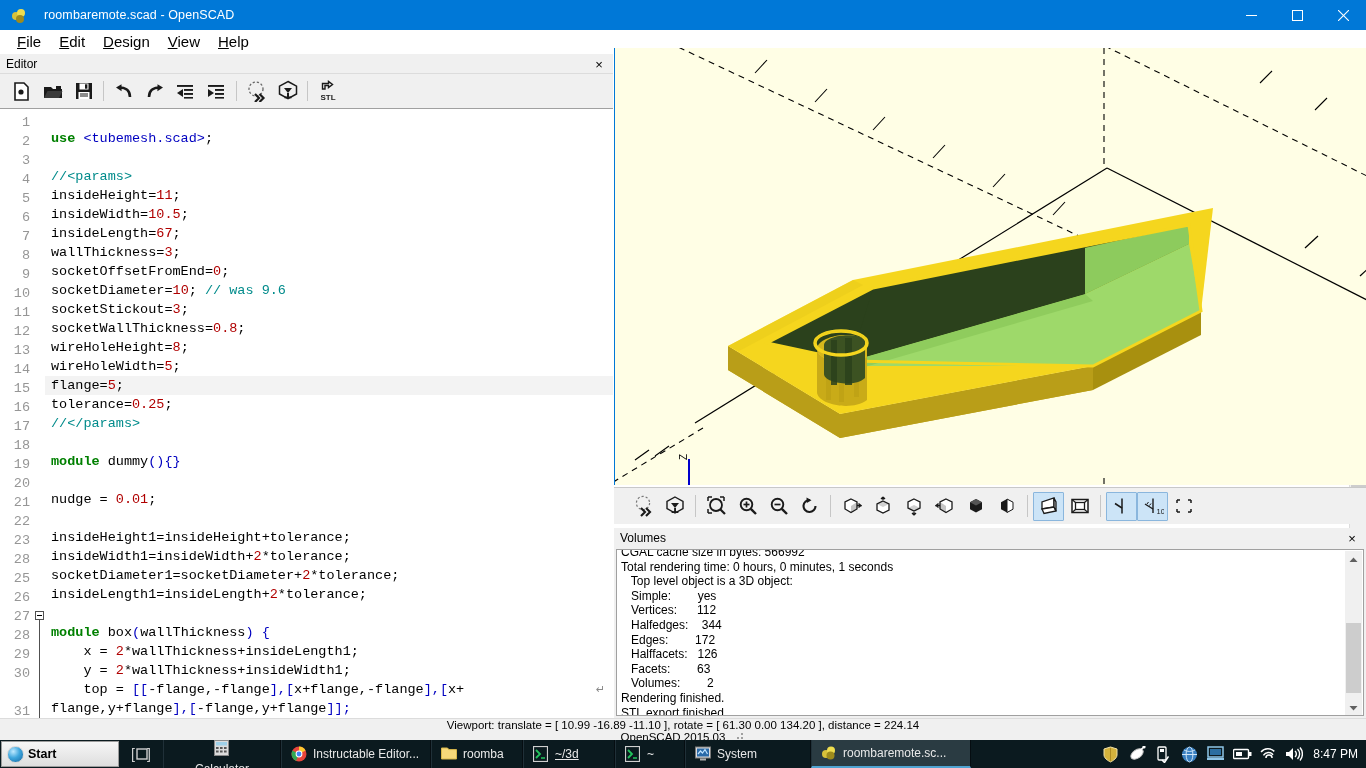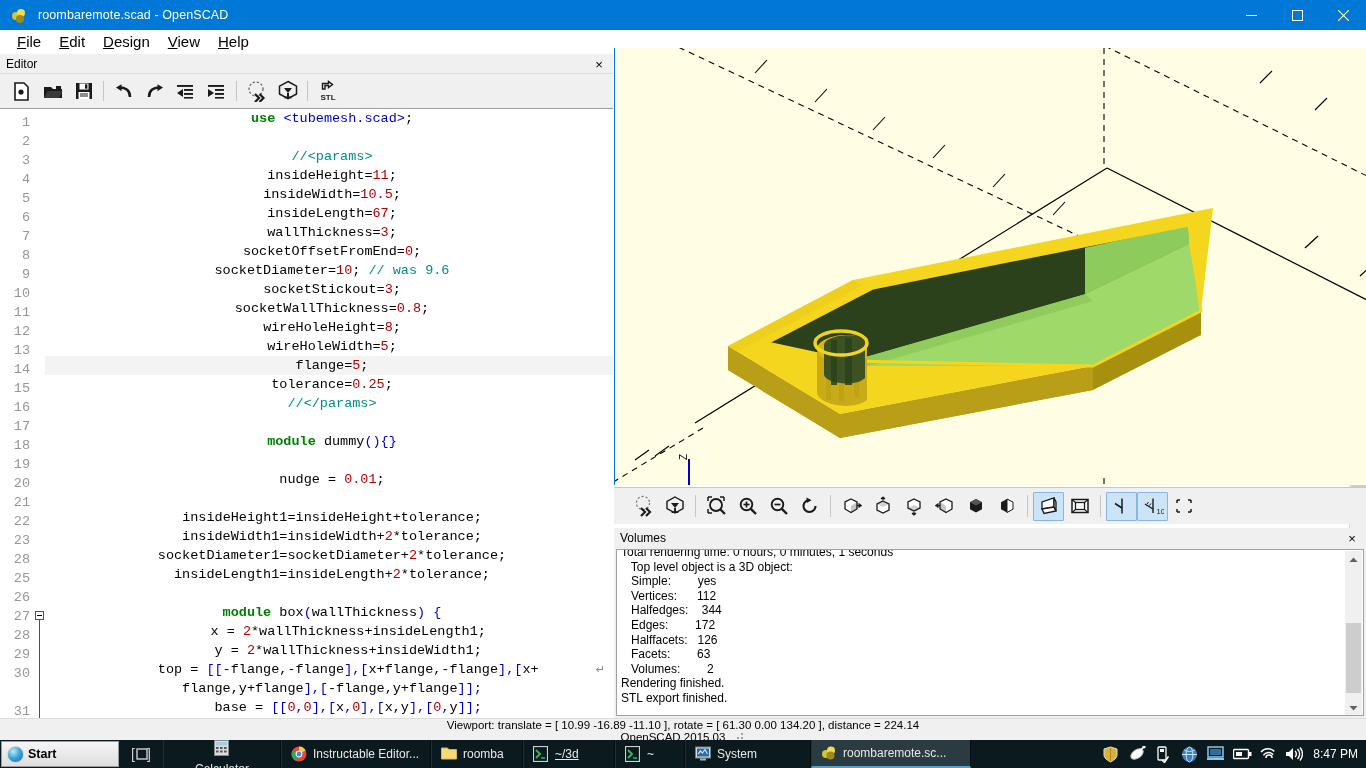--- a/index.html
+++ b/index.html
@@ -16,21 +16,21 @@
   
   .titlebar {
     position:absolute; left:0; top:0; width:1366px; height:30px;
     background:#0078d7; color:#ffffff;
     display:flex; align-items:center;
   }
   .tb-icon { width:17px; height:17px; margin-left:11px; position:relative; }
   .tb-icon .b1{position:absolute;left:1px;top:5px;width:8px;height:8px;border-radius:50%;background:#d8c23a;}
   .tb-icon .b2{position:absolute;left:6px;top:2px;width:8px;height:8px;border-radius:50%;background:#eedd4e;}
   .tb-icon .b3{position:absolute;left:5px;top:8px;width:8px;height:8px;border-radius:50%;background:#9e8b1d;}
-  .tb-title { margin-left:10px; font-size:12.5px; letter-spacing:.1px; }
+  .tb-title { margin-left:16px; font-size:12.5px; letter-spacing:.1px; }
   .tb-btns { position:absolute; right:0; top:0; height:30px; display:flex; }
   .tb-btn {
     width:46px; height:30px; display:flex; align-items:center; justify-content:center;
     color:#fff;
   }
   .tb-btn svg { display:block; }
 
   
   .menubar {
     position:absolute; left:0; top:30px; width:1366px; height:24px;
@@ -91,24 +91,23 @@
     position:absolute; left:0px; top:502px; width:9px; height:9px;
     border:1px solid #505050; background:#fff;
   }
   .fold-box::after {
     content:""; position:absolute; left:1px; top:3px; width:5px; height:1px; background:#000;
   }
   .fold-line {
     position:absolute; left:4px; top:511px; width:1px; height:100px; background:#505050;
   }
   .code-text {
-    flex:1; position:relative; padding-top:0; overflow:hidden;
+    flex:1; position:relative; padding-top:20px; overflow:hidden;
     font-family:"Liberation Mono", monospace; font-size:13.5px;
     white-space:pre;
-    text-align:center;
   }
   .cline { height:19px; line-height:19px; padding-left:6px; position:relative; }
   .cline.hl { background:#f3f3f3; }
   .wrap-mark {
     position:absolute; right:8px; top:0; font-size:11px; color:#888;
     font-family:"Liberation Sans", sans-serif;
   }
 
   
   .k  { color:#008000; font-weight:bold; }   
@@ -642,20 +641,21 @@
     </div>
   </div>
 
   <div class="console-dock">
     <div class="dock-header" style="border-bottom:none;">
       <div class="dock-title">Volumes</div>
       <div class="dock-close">×</div>
     </div>
     <div class="console-body">
       <div class="console-lines cl-clip" id="console-lines">
+          <div>CGAL cache size in bytes: 566992</div>
           <div>Total rendering time: 0 hours, 0 minutes, 1 seconds</div>
           <div>   Top level object is a 3D object:</div>
           <div>   Simple:        yes</div>
           <div>   Vertices:      112</div>
           <div>   Halfedges:    344</div>
           <div>   Edges:        172</div>
           <div>   Halffacets:   126</div>
           <div>   Facets:        63</div>
           <div>   Volumes:        2</div>
           <div>Rendering finished.</div>

